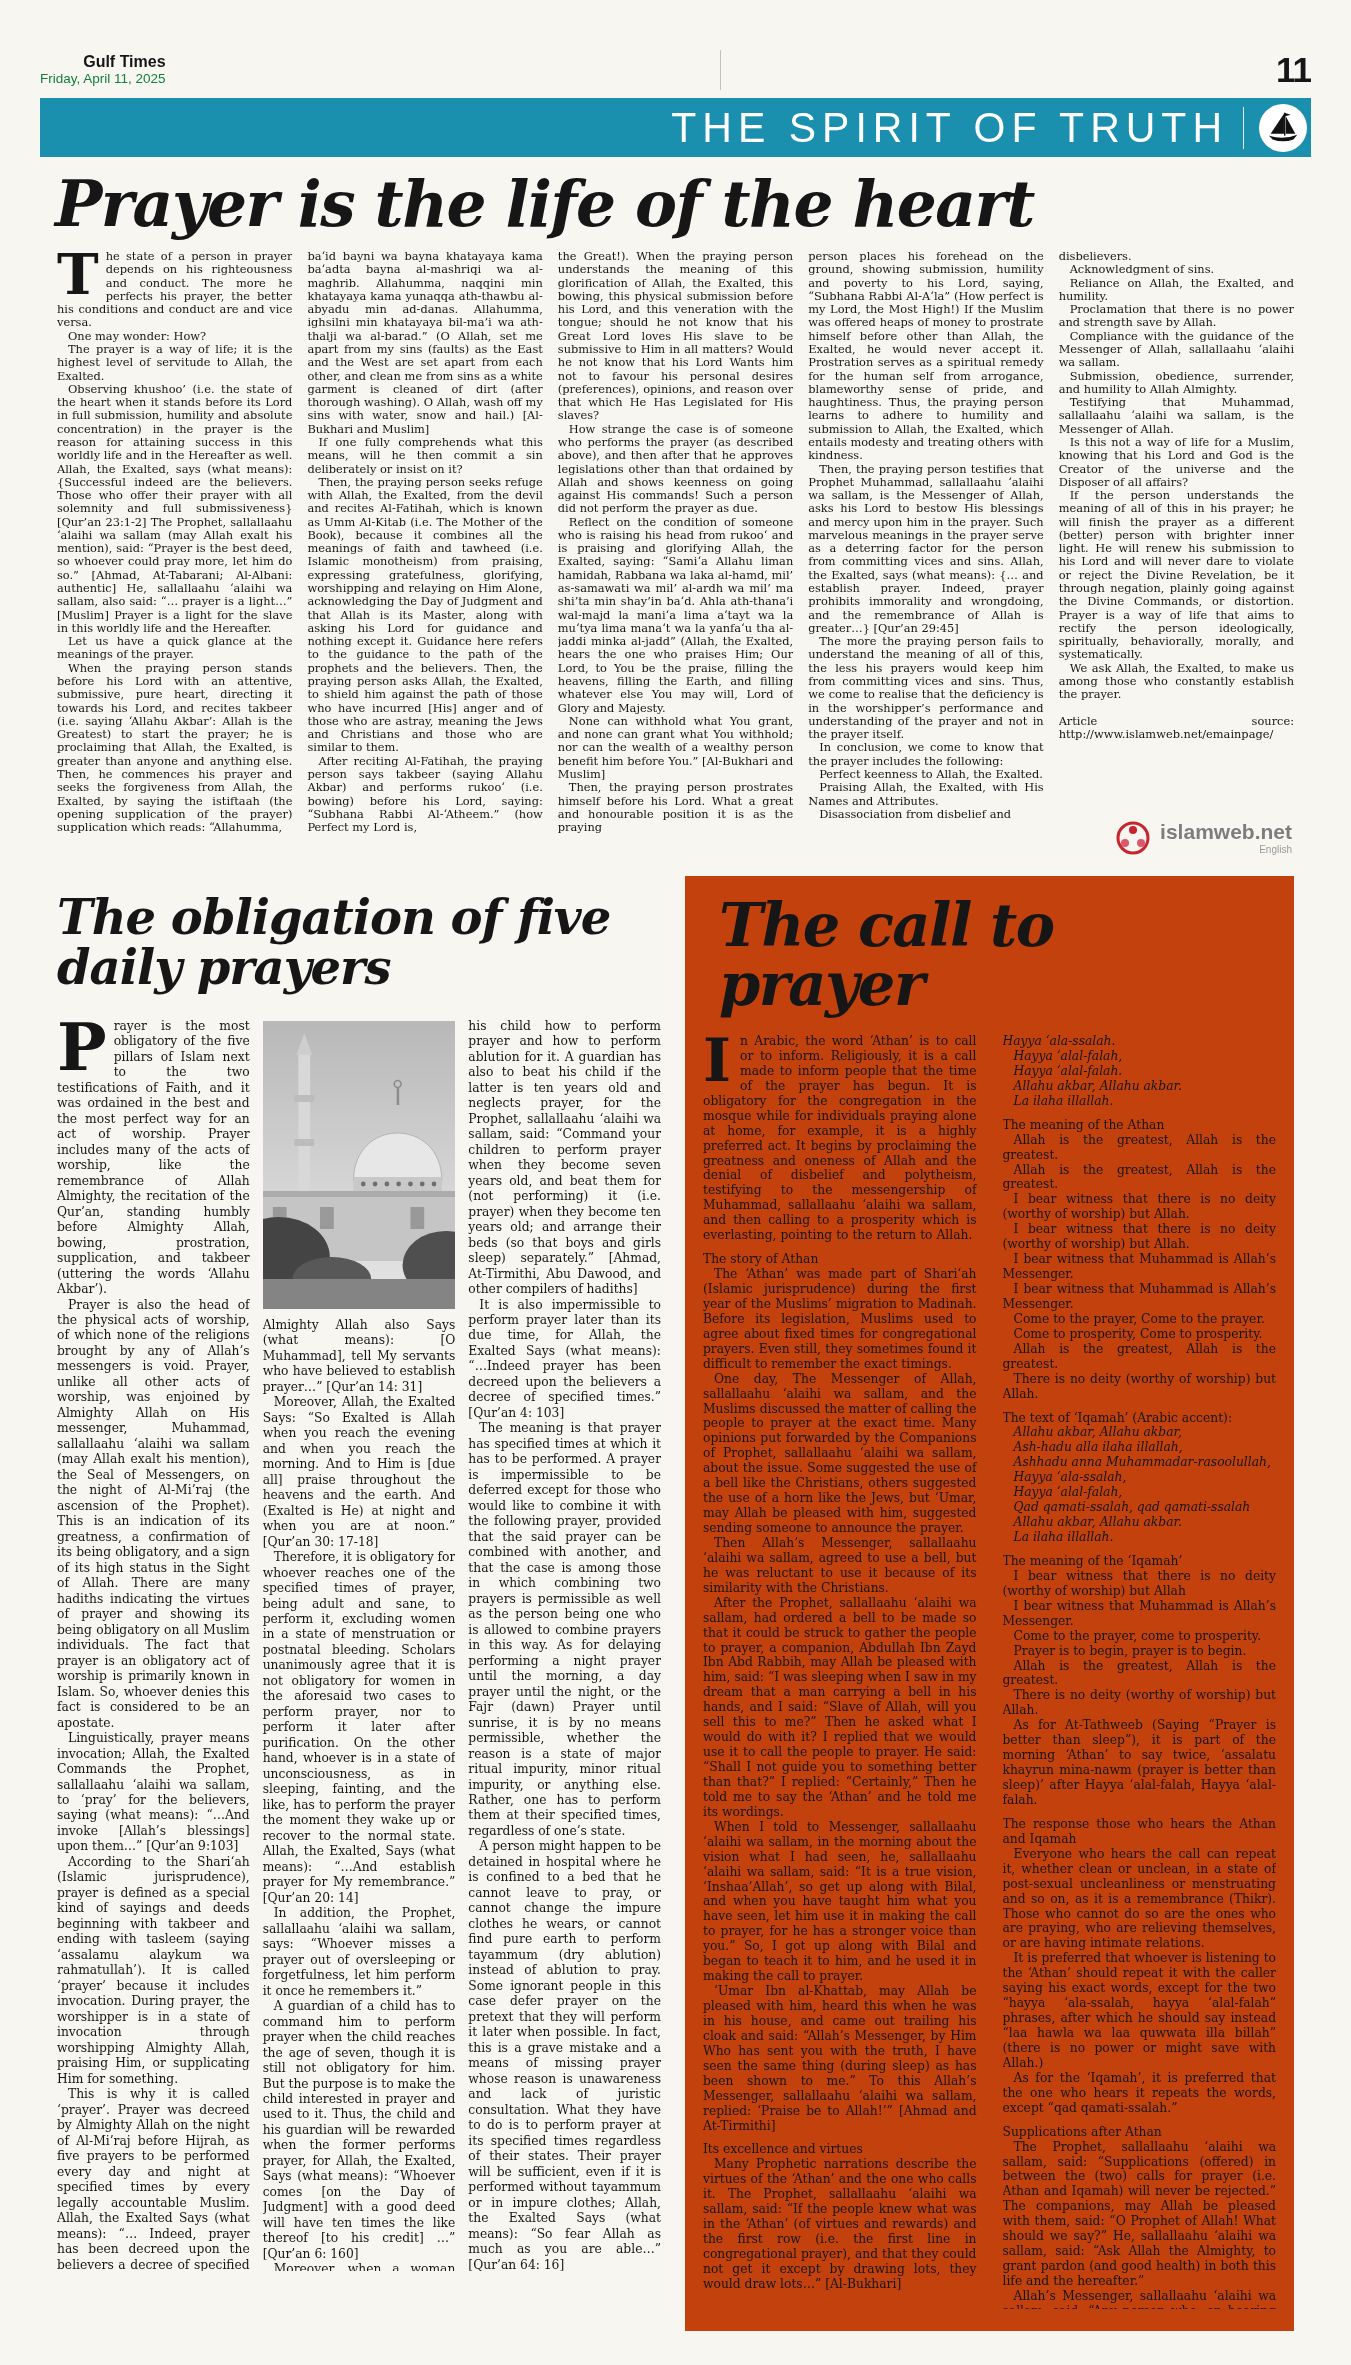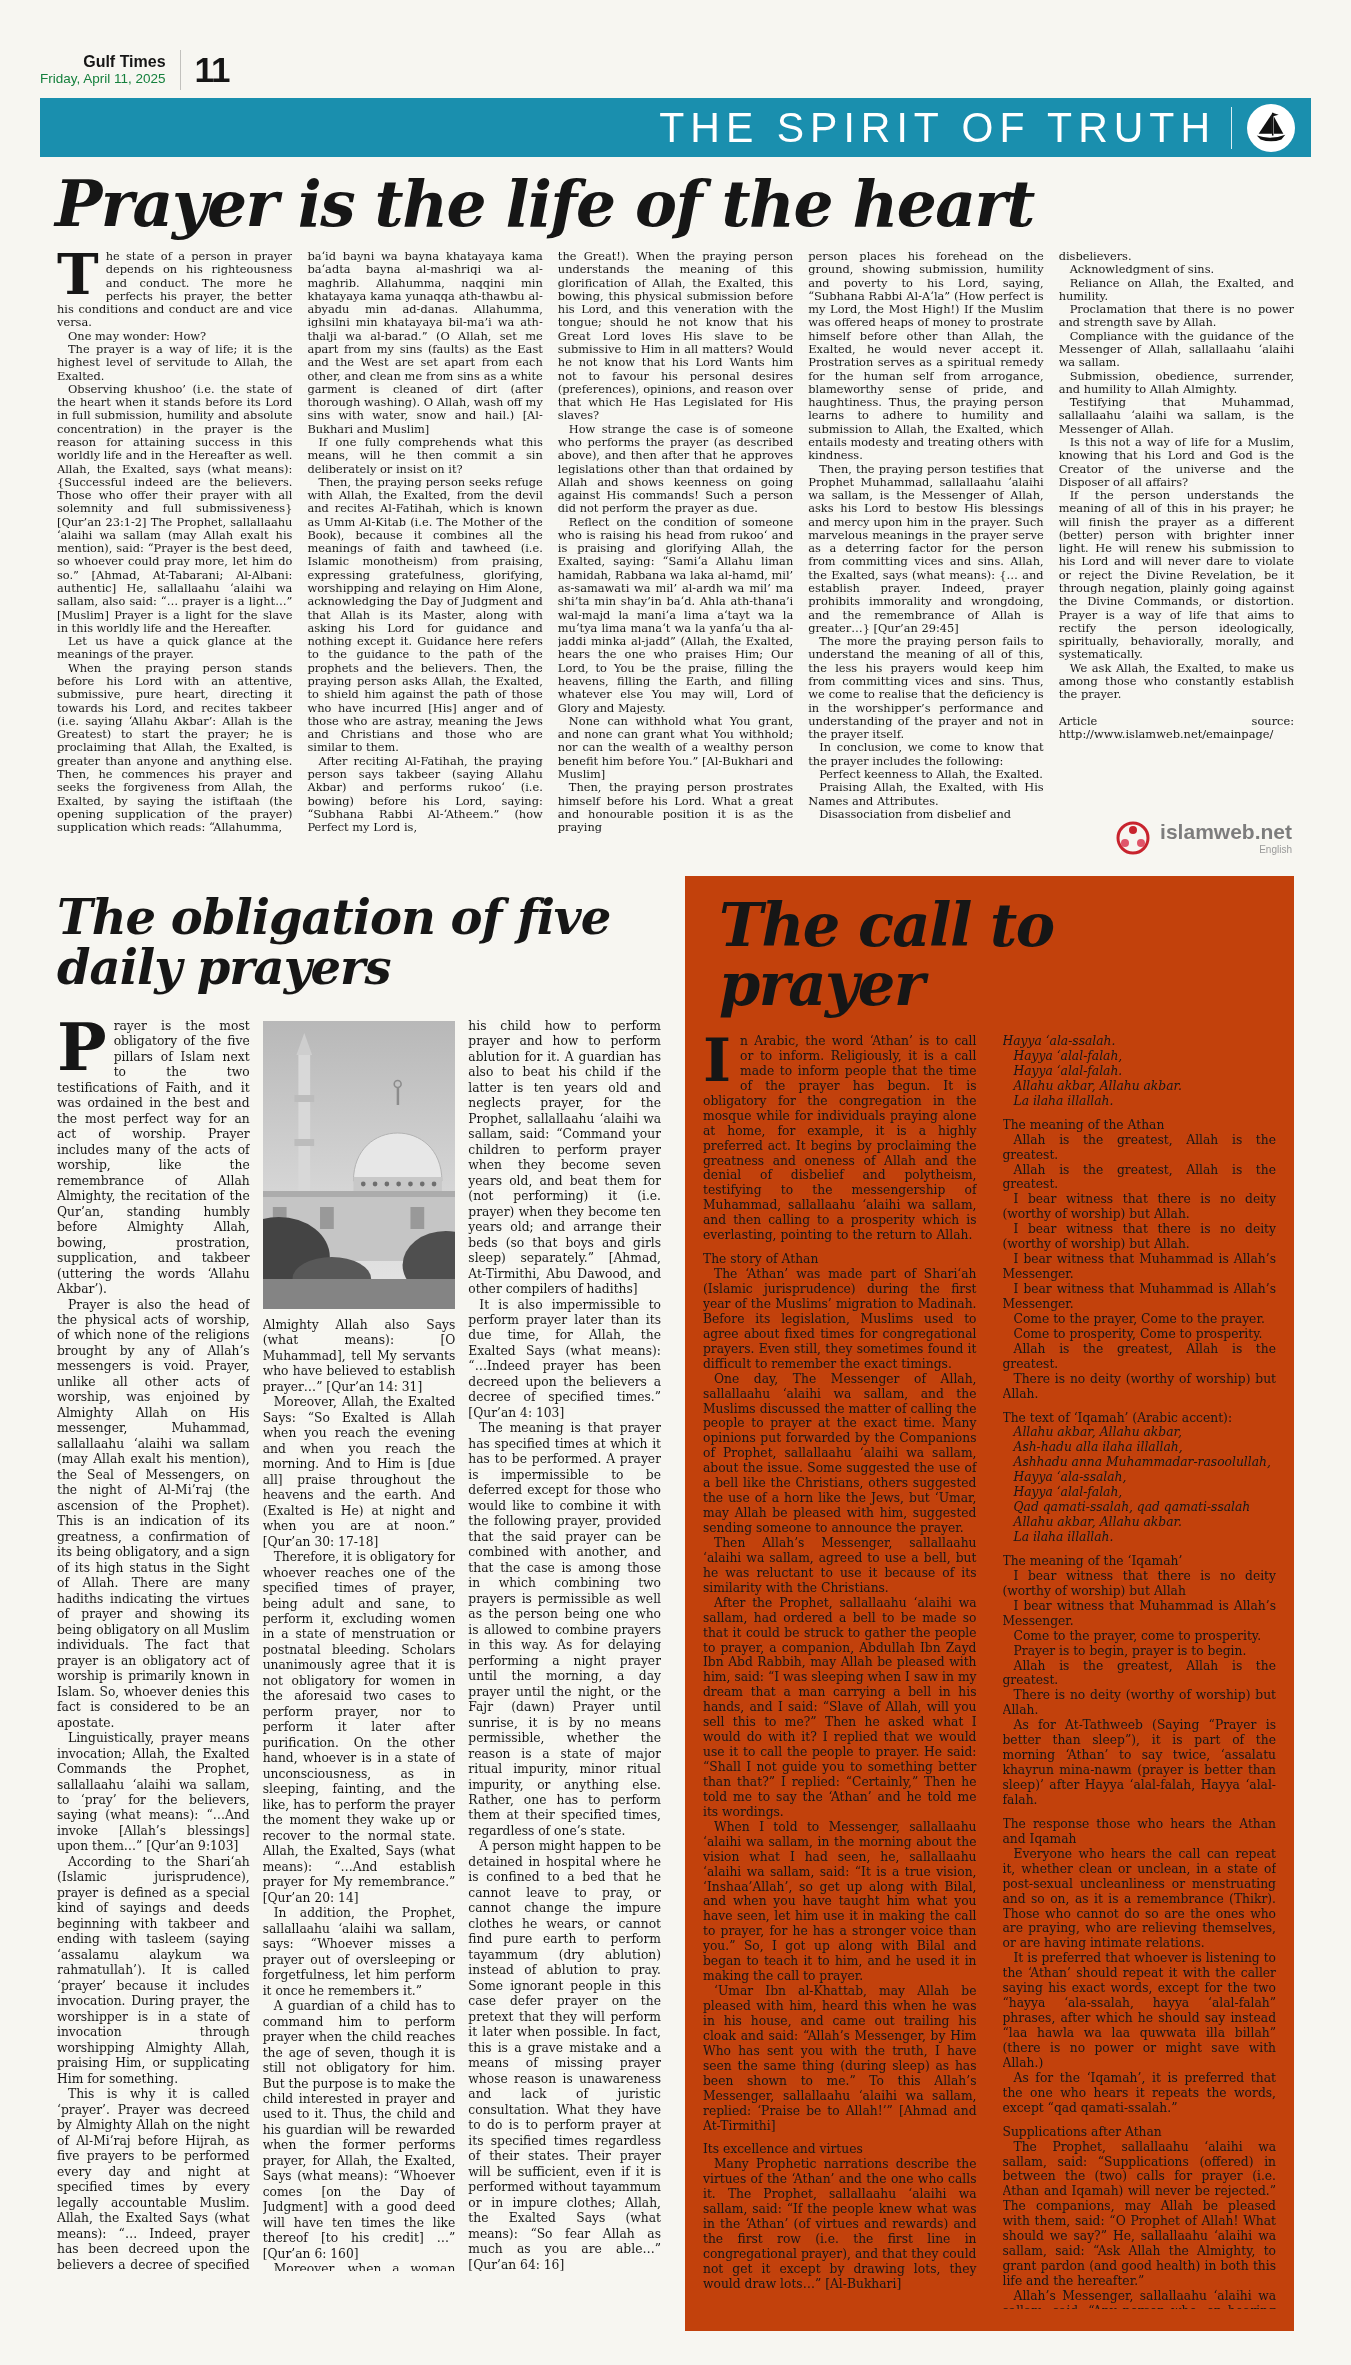--- a/index.html
+++ b/index.html
@@ -1,30 +1,30 @@
 <!DOCTYPE html>
 <html><head>
 <meta charset="utf-8">
 <style>
   html,body { margin:0; padding:0; background:#e6e5e1; }
   .page { width:1351px; height:2365px; margin:0 auto; background:#f7f6f1; position:relative;
           font-family:"DejaVu Serif", serif; color:#161616; overflow:hidden; }
   .inner { padding:0 40px; }
 
   
-  .masthead { display:flex; justify-content:flex-start; align-items:center; gap:14px; padding-top:50px; }
+  .masthead { display:flex; justify-content:space-between; align-items:center; gap:14px; padding-top:50px; }
   .mast-text { text-align:right; font-family:"Liberation Sans", sans-serif; line-height:1.15; }
   .paper-name { font-weight:bold; font-size:16px; }
   .paper-date { font-size:13.5px; color:#15803d; }
   .mast-divider { width:1px; height:40px; background:#c2c1bd; }
   .page-num { font-family:"Liberation Sans", sans-serif; font-weight:bold; font-size:35px; letter-spacing:-1px; }
 
   
   .banner { margin-top:8px; height:59px; display:flex; align-items:center; justify-content:flex-end;
-            gap:15px; padding:0 16px; }
+            gap:15px; padding:0 4px; }
   .banner-title { color:#ffffff; font-family:"Liberation Sans", sans-serif; font-size:41px;
                   letter-spacing:6px; font-weight:400; transform:scaleY(1.05); }
   .banner-sep { width:1px; height:42px; background:rgba(255,255,255,.85); }
   .banner-logo { width:48px; height:48px; background:#fff; border-radius:50%;
                  display:flex; align-items:center; justify-content:center; flex:0 0 auto; }
 
   .content { padding:0 17px; }
 
   
   .headline1 { font-size:63px; font-weight:bold; font-style:italic; letter-spacing:-1.5px;

